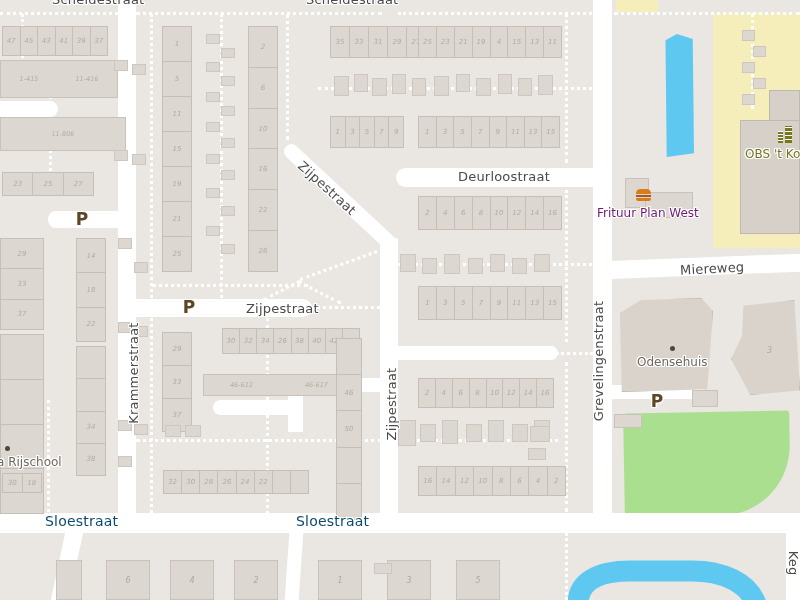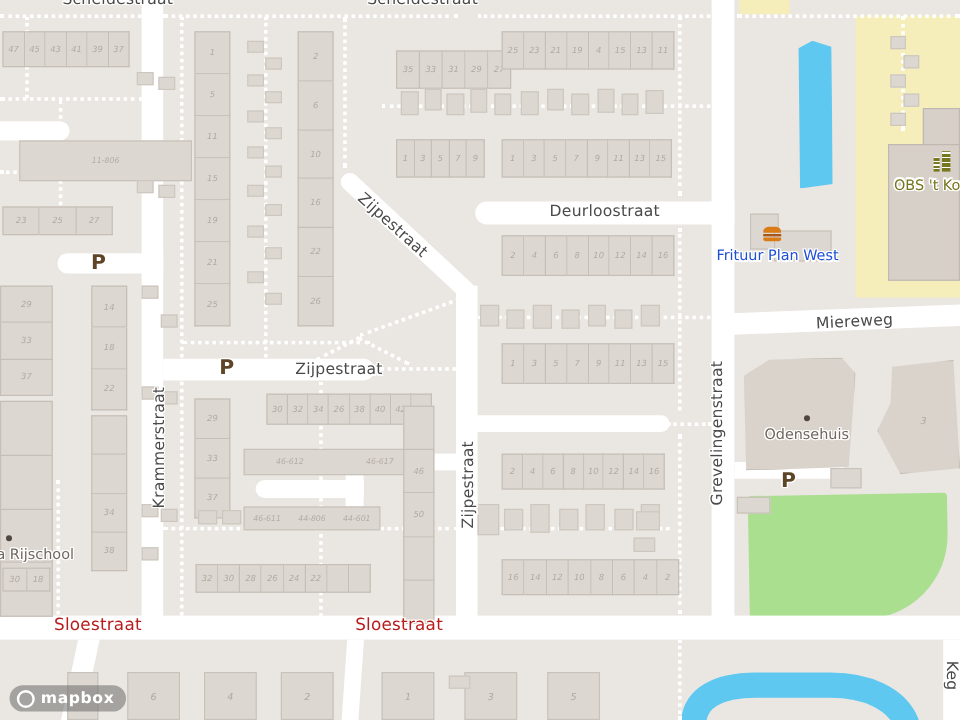--- a/index.html
+++ b/index.html
@@ -24,21 +24,21 @@
   .hcol span+span{border-top:none}
   
   .brow{position:absolute;display:flex;justify-content:space-between}
   .brow span{width:44px;display:flex;align-items:center;justify-content:center;
       background:#dcd7d0;border:1px solid #c9c2ba;box-sizing:border-box;
       font:italic 8px "DejaVu Sans",sans-serif;color:#b0a9a0}
   
   .halo{text-shadow:1px 0 0 #fff,-1px 0 0 #fff,0 1px 0 #fff,0 -1px 0 #fff,
         1px 1px 0 #fff,-1px -1px 0 #fff,1px -1px 0 #fff,-1px 1px 0 #fff}
   .slabel{position:absolute;font-size:13px;color:#4a4a4a;white-space:nowrap;letter-spacing:.2px}
-  .slabel2{position:absolute;font-size:14px;color:#b91c1c;white-space:nowrap;letter-spacing:.2px}
+  .slabel2{position:absolute;font-size:14px;color:#0c4a6e;white-space:nowrap;letter-spacing:.2px}
   .vrot{transform:translate(-50%,-50%) rotate(-90deg)}
   .plabel{position:absolute;font-size:12px;color:#6e675d;white-space:nowrap}
   .pmark{position:absolute;font-weight:bold;font-size:17px;color:#5e4526;
          transform:translate(-50%,-50%)}
   .bstrip{position:absolute;background:#dcd7d0;border:1px solid #c9c2ba;box-sizing:border-box;
           display:flex;align-items:center;justify-content:space-around}
   .rangelbl{font:italic 6.5px "DejaVu Sans",sans-serif;color:#b4ada4;white-space:nowrap}
   .dot{position:absolute;width:5px;height:5px;border-radius:50%;background:#4f473d}
   .num3{position:absolute;font:italic 8px "DejaVu Sans",sans-serif;color:#b0a9a0}
   
@@ -116,21 +116,25 @@
   <div class="dh" style="left:300px;top:278px;width:94px;transform:rotate(-20deg);transform-origin:0 50%"></div>
 
   <div class="hrow" style="left:2px;top:26px;width:106px;height:30px">
       <span>47</span>
       <span>45</span>
       <span>43</span>
       <span>41</span>
       <span>39</span>
       <span>37</span>
     </div>
-  <div class="bstrip" style="left:16px;top:117px;width:144px;height:34px">
+  <div class="bstrip" style="left:0;top:60px;width:118px;height:38px">
+    <span class="rangelbl">1-415</span>
+    <span class="rangelbl">11-416</span>
+  </div>
+  <div class="bstrip" style="left:0;top:117px;width:126px;height:34px">
     <span class="rangelbl">11-806</span>
   </div>
   <div class="hrow" style="left:2px;top:172px;width:92px;height:24px">
       <span>23</span>
       <span>25</span>
       <span>27</span>
     </div>
   <div class="hcol" style="left:0;top:238px;width:44px;height:92px">
       <span>29</span>
       <span>33</span>
@@ -188,44 +192,39 @@
       <span>26</span>
       <span>38</span>
       <span>40</span>
       <span>42</span>
       <span>44</span>
     </div>
   <div class="bstrip" style="left:203px;top:374px;width:152px;height:22px">
     <span class="rangelbl">46-612</span>
     <span class="rangelbl">46-617</span>
   </div>
-  <div class="bstrip" style="left:203px;top:422px;width:114px;height:20px">
-    <span class="rangelbl">46-611</span>
-    <span class="rangelbl">44-806</span>
-    <span class="rangelbl">44-601</span>
-  </div>
   <div class="hcol" style="left:336px;top:338px;width:26px;height:182px">
       <span></span>
       <span>46</span>
       <span>50</span>
       <span></span>
       <span></span>
     </div>
   <div class="hrow" style="left:163px;top:470px;width:146px;height:24px">
       <span>32</span>
       <span>30</span>
       <span>28</span>
       <span>26</span>
       <span>24</span>
       <span>22</span>
       <span></span>
       <span></span>
     </div>
 
-  <div class="hrow" style="left:330px;top:42px;width:96px;height:32px">
+  <div class="hrow" style="left:330px;top:26px;width:96px;height:32px">
       <span>35</span>
       <span>33</span>
       <span>31</span>
       <span>29</span>
       <span>27</span>
     </div>
   <div class="hrow" style="left:418px;top:26px;width:144px;height:32px">
       <span>25</span>
       <span>23</span>
       <span>21</span>
@@ -399,32 +398,28 @@
 
   <div class="pmark halo" style="left:82px;top:219px">P</div>
   <div class="pmark halo" style="left:189px;top:307px">P</div>
   <div class="pmark halo" style="left:657px;top:401px">P</div>
 
   <div class="abs" style="left:636px;top:189px;width:15px;height:13px">
     <div style="height:5px;background:#d97b16;border-radius:7px 7px 1px 1px"></div>
     <div style="height:2px;background:#a9581c;margin:1px 0"></div>
     <div style="height:3px;background:#d97b16;border-radius:1px 1px 3px 3px"></div>
   </div>
-  <div class="plabel halo" style="left:597px;top:206px;color:#1d4ed8">Frituur Plan West</div>
+  <div class="plabel halo" style="left:597px;top:206px;color:#701a75">Frituur Plan West</div>
 
   <div class="abs" style="left:778px;top:126px;width:15px;height:17px;display:flex;align-items:flex-end;gap:2px">
     <div style="width:5px;height:12px;background:repeating-linear-gradient(0deg,#77771d 0 2px,#ffffff 2px 3px)"></div>
     <div style="width:7px;height:17px;background:repeating-linear-gradient(0deg,#77771d 0 3px,#ffffff 3px 4px)"></div>
   </div>
   <div class="plabel halo" style="left:745px;top:147px;color:#75751f">OBS 't Kofs</div>
 
   <div class="dot" style="left:670px;top:346px"></div>
   <div class="plabel halo" style="left:637px;top:355px">Odensehuis</div>
 
   <div class="dot" style="left:5px;top:446px"></div>
   <div class="plabel halo" style="left:-3px;top:455px">a Rijschool</div>
 
-  <div class="logo">
-    <div class="ring"></div>
-    <div class="word">mapbox</div>
-  </div>
 
 </div>
 
 </body></html>

